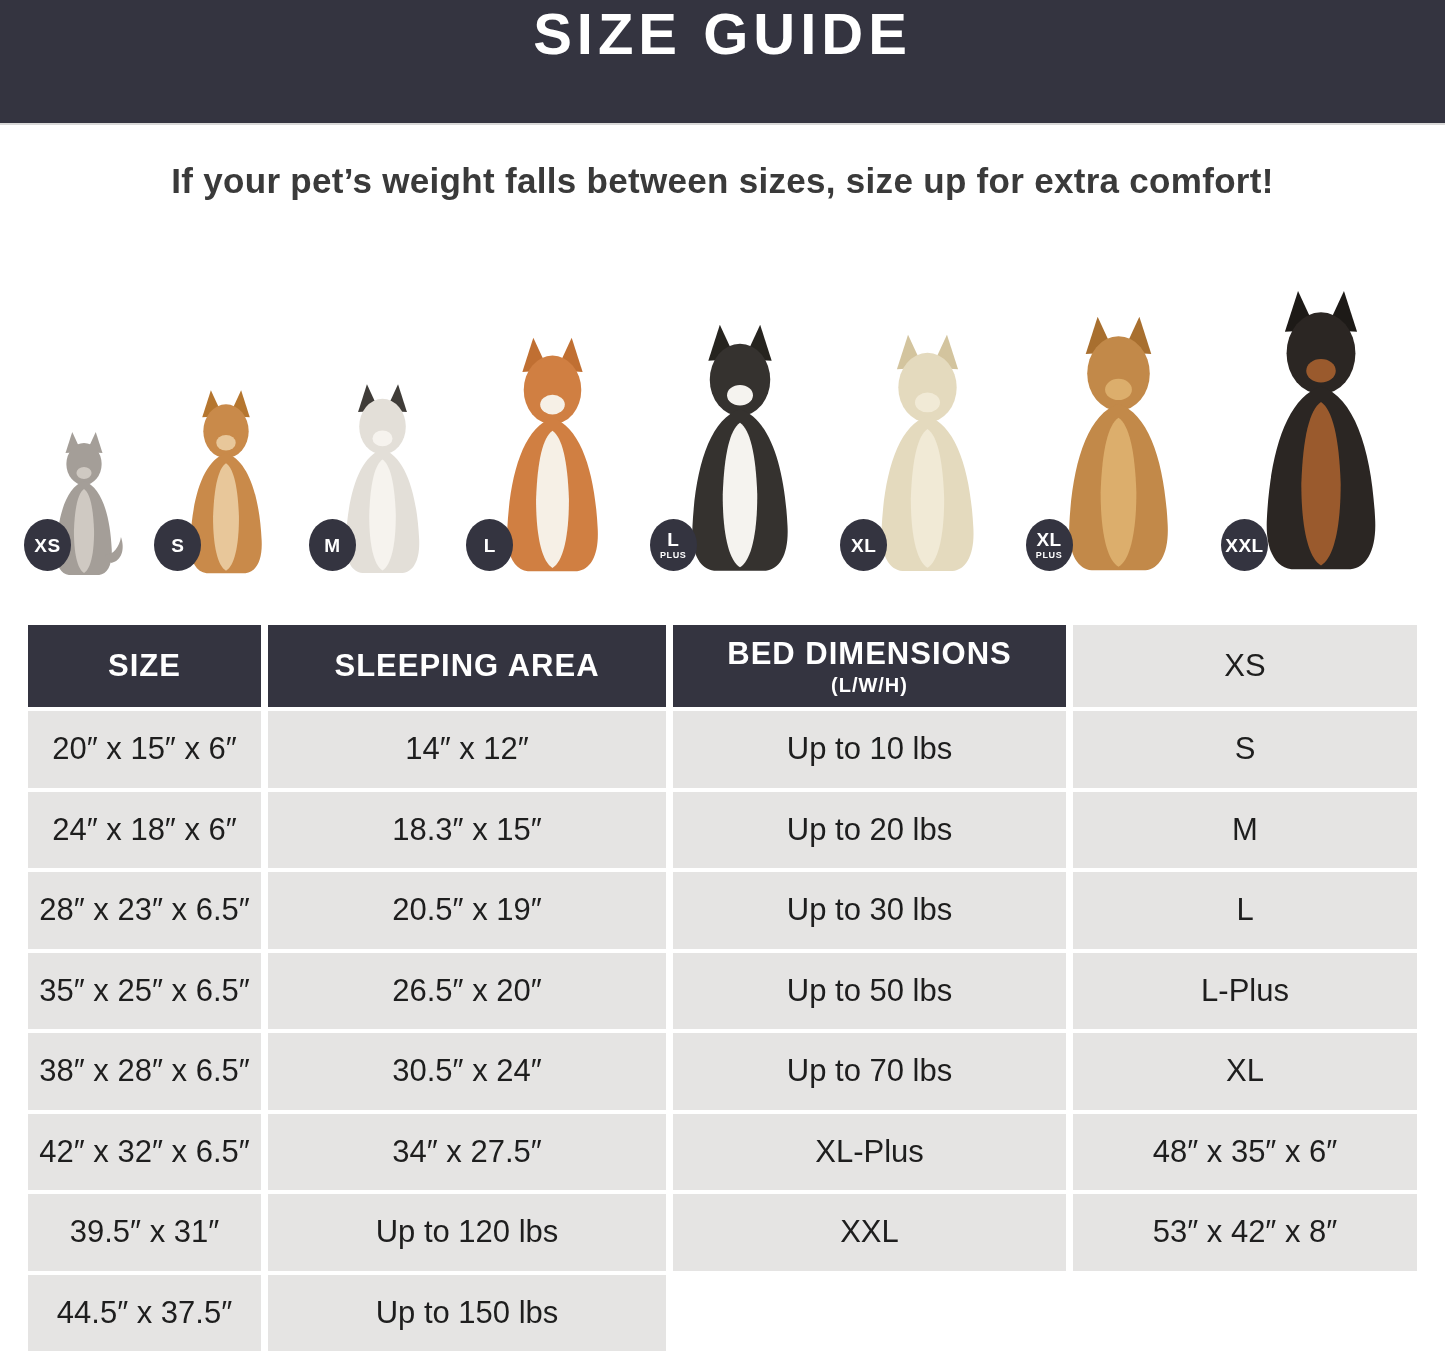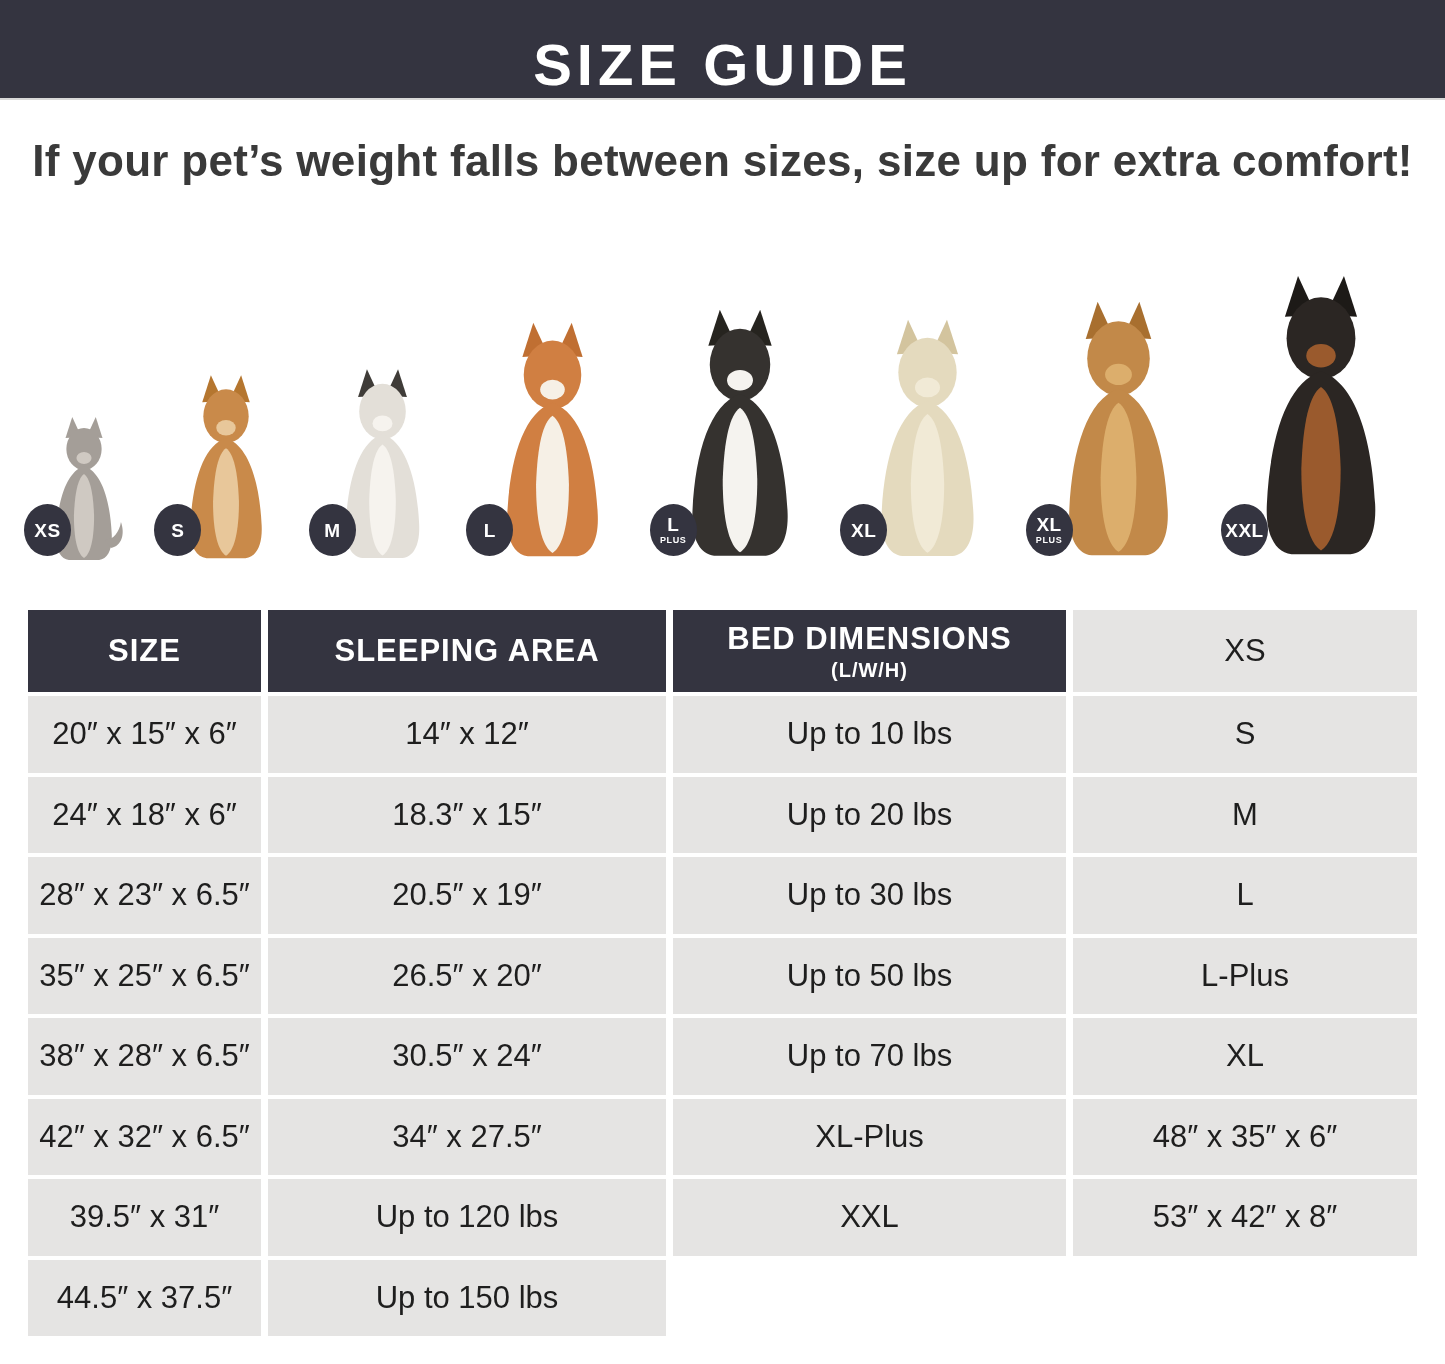--- a/index.html
+++ b/index.html
@@ -8,32 +8,32 @@
     --row-text:#1e1e1e;
     --subtitle:#3a3a3a;
     --white:#ffffff;
   }
   *{margin:0;padding:0;box-sizing:border-box;}
   html,body{width:1445px;height:1364px;background:#fff;overflow:hidden;
     font-family:"Liberation Sans","DejaVu Sans",sans-serif;}
 
   
   .banner{
-    height:100px;background:var(--dark);
-    display:flex;align-items:flex-end;justify-content:center;
+    height:125px;background:var(--dark);
+    display:flex;align-items:flex-start;justify-content:center;
     border-bottom:2px solid #d8d8d8;
   }
   .banner h1{
     color:#fff;font-size:58px;font-weight:bold;letter-spacing:5px;
   }
 
   
   .subtitle{
     margin-top:36px;text-align:center;
-    color:var(--subtitle);font-size:44px;font-weight:bold;letter-spacing:.3px;
+    color:var(--subtitle);font-size:35px;font-weight:bold;letter-spacing:.3px;
   }
 
   
   .pets{
     height:300px;margin:80px 42px 0;
     display:flex;align-items:flex-end;justify-content:space-between;
   }
   .pet{position:relative;display:flex;align-items:flex-end;}
   .pet svg{display:block;}
   .badge{

